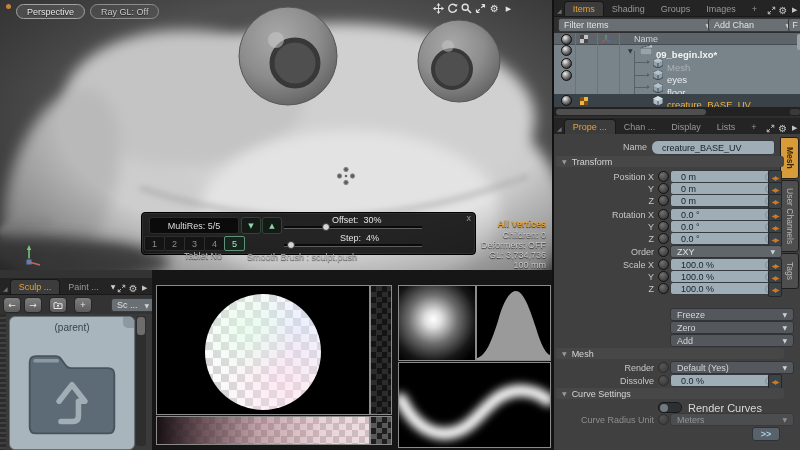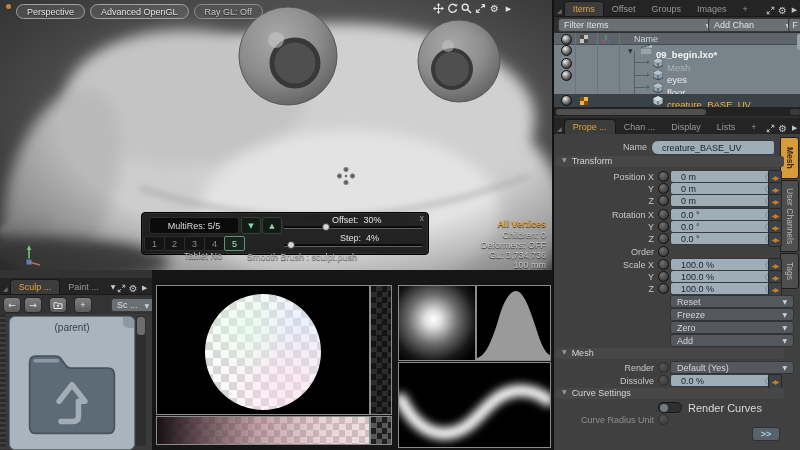--- a/index.html
+++ b/index.html
@@ -11,21 +11,21 @@
   
   #viewport{left:0;top:0;width:552px;height:270px;background:#4d4d4d;overflow:hidden;border-bottom:2px solid #141414;}
   .pill{display:inline-flex;align-items:center;height:13px;padding:0 10px;margin-right:5px;
         border:1px solid #a2a2a2;border-radius:8px;background:rgba(125,125,125,.28);
         color:#e6e6e6;font-size:9px;text-shadow:0 1px 1px rgba(0,0,0,.6);}
   .pill.dim{color:#c9c9c9;border-color:#8d8d8d;background:rgba(95,95,95,.30);}
   .navic{display:inline-flex;align-items:center;justify-content:center;width:13px;height:13px;color:#e2e2e2;}
 
   
   #hud{left:141px;top:212px;width:286px;height:41px;background:rgba(14,14,14,.90);
-       border:1px solid #000;border-radius:4px;box-shadow:inset 0 0 0 1px #2f2f2f;}
+       border:1px solid #000;border-radius:4px;box-shadow:inset 0 0 0 1px #2f2f2f;padding-left:47px;}
   .hudfield{position:absolute;left:7px;top:4px;width:88px;height:15px;background:#0b0b0b;border:1px solid #2c2c2c;
        border-radius:3px;color:#dcdcdc;font-size:9px;display:flex;align-items:center;justify-content:center;}
   .tribtn{position:absolute;top:4px;width:18px;height:15px;background:#141a16;border:1px solid #32423a;border-radius:3px;
        color:#8fd4ac;font-size:7px;display:flex;align-items:center;justify-content:center;}
   .lvl{position:absolute;top:23px;width:19px;height:13px;background:#141414;border:1px solid #2d2d2d;border-radius:2px;
        color:#8d8d8d;font-size:9px;display:flex;align-items:center;justify-content:center;}
   .lvl.active{color:#a9e4c5;border-color:#5e9378;background:#19241f;}
   .hudlbl{position:absolute;color:#e4e4e4;font-size:9px;white-space:nowrap;}
   .track{position:absolute;height:2px;background:#0a0a0a;border-bottom:1px solid #5e5e5e;}
   .thumb{position:absolute;width:6px;height:6px;border-radius:50%;background:#d6d6d6;border:1px solid #333;}
@@ -46,21 +46,21 @@
   .car{color:#d2d2d2;font-size:6px;margin-left:4px;}
   .field{position:absolute;background:#9fadb6;border:1px solid #363b40;border-radius:3px;color:#16222b;font-size:9px;
       display:flex;align-items:center;padding-left:10px;}
   .knob{position:absolute;right:4px;top:2px;width:6px;height:6px;border-radius:50%;border:1px solid #7e8c97;}
   .stepbtn{position:absolute;width:12px;background:#3d4247;border:1px solid #24282c;border-radius:2px;
       display:flex;align-items:center;justify-content:center;color:#c87a28;font-size:6px;letter-spacing:-1px;}
   .lblr{position:absolute;color:#c6c6c6;font-size:9px;text-align:right;white-space:nowrap;}
   .tog{position:absolute;width:9px;height:9px;border-radius:50%;background:radial-gradient(circle at 35% 30%,#707070,#2c2c2c);
       border:1px solid #121212;}
   .sect{position:absolute;left:2px;width:222px;height:11px;background:#474747;border-radius:3px;color:#d4d4d4;
-      font-size:9px;display:flex;align-items:flex-start;padding-left:6px;gap:5px;}
+      font-size:9px;display:flex;align-items:center;padding-left:6px;gap:5px;}
   .sectcar{color:#9a9a9a;font-size:6px;}
   .adrop{position:absolute;background:#54585c;border:1px solid #303437;border-radius:3px;color:#d3d7da;font-size:9px;
       display:flex;align-items:center;justify-content:space-between;padding:0 6px;}
   .vtab{position:absolute;left:226px;width:17px;writing-mode:vertical-rl;display:flex;align-items:center;justify-content:center;
       font-size:8.5px;border-radius:0 3px 3px 0;border:1px solid #1f1f1f;}
 
   .eyeic{width:9px;height:9px;border-radius:50%;border:1px solid #101010;
       background:radial-gradient(circle at 35% 30%,#dcdcdc 8%,#7d7d7d 45%,#1c1c1c 92%);}
   .chk{width:8px;height:8px;background:conic-gradient(#c4c4c4 25%,#474747 0 50%,#c4c4c4 0 75%,#474747 0);}
   .chk.o{background:conic-gradient(#f2b445 25%,#7c5210 0 50%,#f2b445 0 75%,#7c5210 0);}
@@ -128,21 +128,20 @@
           <circle cx="10" cy="16.5" r="2.2"></circle>
         <circle cx="3.5" cy="10" r="2.2"></circle>
           <circle cx="16.5" cy="10" r="2.2"></circle>
       </g>
         <circle cx="10" cy="10" r="1.3" fill="#6a6a6a"></circle>
     </svg>
 
     <div class="abs" style="left:6px;top:4px;display:flex;align-items:flex-start">
       <span style="width:5px;height:5px;border-radius:50%;background:#c8833a;margin-right:5px"></span>
       <span class="pill">Perspective</span>
-      <span class="pill">Advanced OpenGL</span>
       <span class="pill dim">Ray GL: Off</span>
     </div>
 
     <div class="abs" style="left:432px;top:2px;display:flex;gap:1px">
       <span class="navic">
         <svg width="11" height="11" viewBox="0 0 11 11">
             <path fill="#e0e0e0" d="M5.5 0 7.4 2.5 6 2.5 6 5 8.5 5 8.5 3.6 11 5.5 8.5 7.4 8.5 6 6 6 6 8.5 7.4 8.5 5.5 11 3.6 8.5 5 8.5 5 6 2.5 6 2.5 7.4 0 5.5 2.5 3.6 2.5 5 5 5 5 2.5 3.6 2.5 Z"></path>
           </svg>
         </span>
       <span class="navic">
@@ -201,21 +200,21 @@
     <span class="inf" style="top:240px">Deformers: OFF</span>
     <span class="inf" style="top:250px">GL: 3,734,736</span>
     <span class="inf" style="top:260px">100 mm</span>
   </div>
 
   <div class="abs" style="left:552px;top:0;width:248px;height:450px;background:#2e2e2e;border-left:2px solid #121212">
 
     <div class="tabbar" style="left:0;top:0;width:248px">
       <span class="corner uic">◢</span>
       <span class="tab active">Items</span>
-      <span class="tab">Offset</span>
+      <span class="tab">Shading</span>
       <span class="tab">Groups</span>
       <span class="tab">Images</span>
       <span class="tab">+</span>
       <span style="flex:1"></span>
       <span class="tbic">
         <svg width="9" height="9" viewBox="0 0 11 11">
             <path d="M1.5 9.5 4.8 6.2 M1.5 9.5 1.5 6.6 M1.5 9.5 4.4 9.5 M9.5 1.5 6.2 4.8 M9.5 1.5 6.6 1.5 M9.5 1.5 9.5 4.4" stroke="#c3c3c3" stroke-width="1.2"></path>
           </svg>
         </span>
       <span class="tbic uic" style="font-size:10px">⚙</span>
@@ -391,20 +390,24 @@
       <span class="lblr" style="left:2px;top:100px;width:98px">Z</span>
       <span class="tog" style="left:104px;top:99px"></span>
       <div class="field" style="left:116px;top:98px;width:96px;height:11px">
           <span>0.0 °</span>
           <span class="knob"></span>
         </div>
       <div class="stepbtn uic" style="left:214px;top:98px;height:13px">◀▶</div>
 
       <span class="lblr" style="left:2px;top:113px;width:98px">Order</span>
       <span class="tog" style="left:104px;top:112px"></span>
+      <div class="adrop" style="left:116px;top:111px;width:98px;height:11px;background:#60666a">
+        <span style="color:#dfe2e4">ZXY</span>
+          <span class="car uic">▼</span>
+        </div>
 
       <span class="lblr" style="left:2px;top:126px;width:98px">Scale X</span>
       <span class="tog" style="left:104px;top:125px"></span>
       <div class="field" style="left:116px;top:124px;width:96px;height:11px">
           <span>100.0 %</span>
           <span class="knob"></span>
         </div>
       <div class="stepbtn uic" style="left:214px;top:124px;height:13px">◀▶</div>
 
       <span class="lblr" style="left:2px;top:138px;width:98px">Y</span>
@@ -416,24 +419,20 @@
       <div class="stepbtn uic" style="left:214px;top:136px;height:13px">◀▶</div>
 
       <span class="lblr" style="left:2px;top:150px;width:98px">Z</span>
       <span class="tog" style="left:104px;top:149px"></span>
       <div class="field" style="left:116px;top:148px;width:96px;height:11px">
           <span>100.0 %</span>
           <span class="knob"></span>
         </div>
       <div class="stepbtn uic" style="left:214px;top:148px;height:13px">◀▶</div>
 
-      <div class="adrop" style="left:116px;top:161px;width:110px;height:11px">
-        <span>Reset</span>
-          <span class="car uic">▼</span>
-        </div>
       <div class="adrop" style="left:116px;top:174px;width:110px;height:11px">
         <span>Freeze</span>
           <span class="car uic">▼</span>
         </div>
       <div class="adrop" style="left:116px;top:187px;width:110px;height:11px">
         <span>Zero</span>
           <span class="car uic">▼</span>
         </div>
       <div class="adrop" style="left:116px;top:200px;width:110px;height:11px">
         <span>Add</span>
@@ -465,20 +464,24 @@
           <span>Curve Settings</span>
         </div>
 
       <div class="abs" style="left:104px;top:268px;width:22px;height:9px;background:#2d3033;border:1px solid #17191b;border-radius:5px">
         <span class="abs" style="left:1px;top:0.5px;width:8px;height:8px;border-radius:50%;background:#6f7a82"></span>
         </div>
       <span class="abs" style="left:134px;top:268px;font-size:11px;color:#d8d8d8">Render Curves</span>
 
       <span class="lblr" style="left:2px;top:281px;width:98px;color:#8e8e8e">Curve Radius Unit</span>
       <span class="tog" style="left:104px;top:280px;opacity:.4"></span>
+      <div class="adrop" style="left:116px;top:279px;width:110px;height:11px;opacity:.55">
+        <span>Meters</span>
+          <span class="car uic">▼</span>
+        </div>
 
       <div class="abs" style="left:198px;top:293px;width:26px;height:12px;background:#59626b;border:1px solid #2c3238;border-radius:3px;color:#a9d3e4;font-weight:bold;font-size:9px;display:flex;align-items:center;justify-content:center">&gt;&gt;</div>
     </div>
   </div>
 
   <div class="abs" style="left:0;top:270px;width:152px;height:180px;background:#333">
     <div class="tabbar" style="left:0;top:8px;width:152px">
       <span class="corner uic">◢</span>
       <span class="tab active">Sculp ...</span>
       <span class="tab">Paint ...</span>

